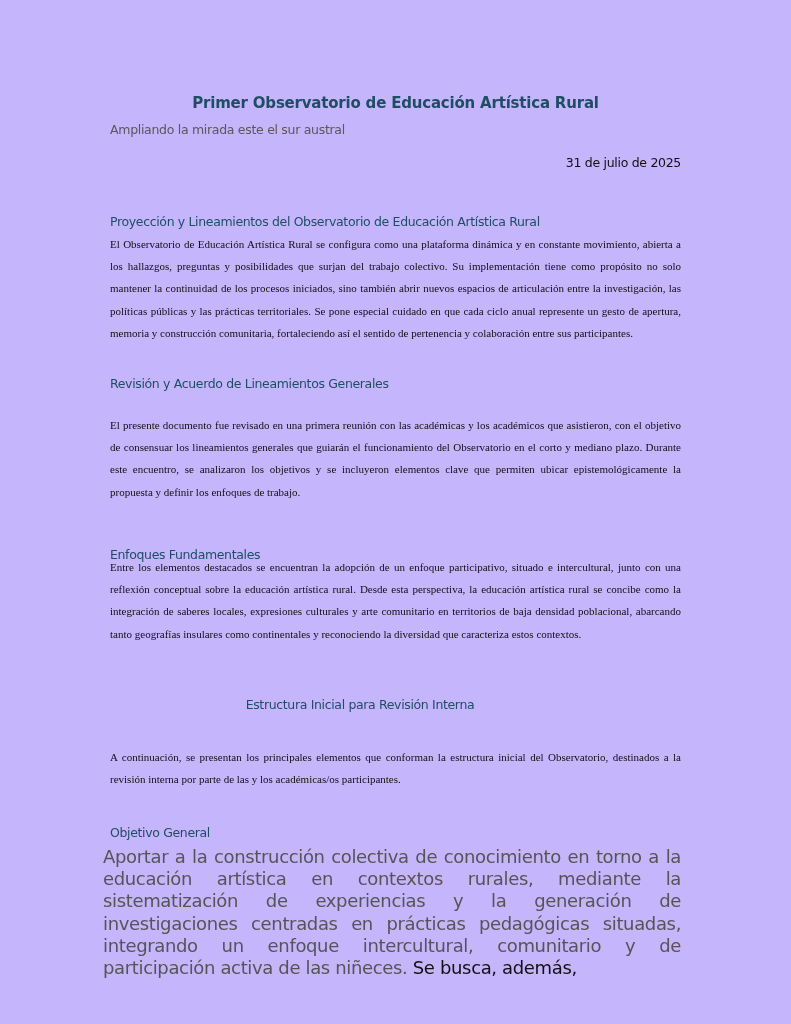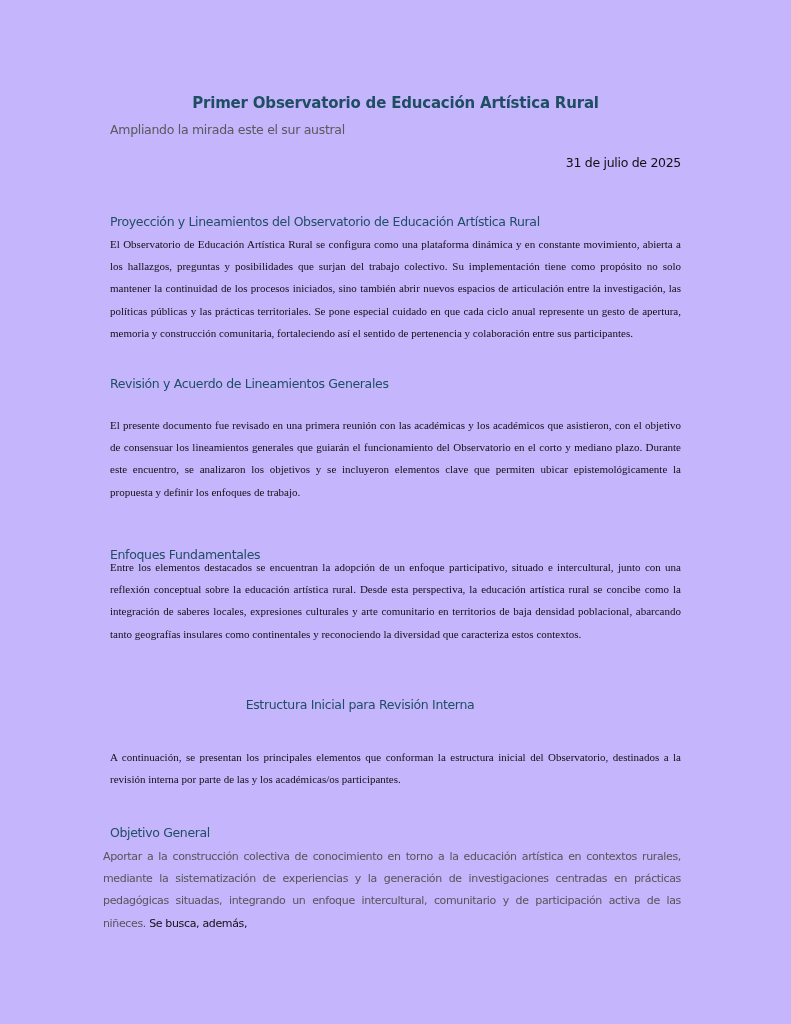--- a/index.html
+++ b/index.html
@@ -25,21 +25,21 @@
       font-family: "DejaVu Sans", sans-serif; font-weight: normal; font-size: 12.5px;
       color: #1f4e63; letter-spacing: -0.35px;
     }
     .h.center { left: 0; width: 708px; text-align: center; margin-left: 6px; }
     .p {
       position: absolute; left: 110px; width: 571px;
       font-family: "Liberation Serif", serif; font-size: 11px; line-height: 22.2px;
       color: #111; text-align: justify; text-align-last: left;
     }
     .p.sans {
-      font-family: "DejaVu Sans", sans-serif; font-size: 11px; line-height: 22.2px;
+      font-family: "DejaVu Sans", sans-serif; font-size: 18px; line-height: 22.2px;
       color: #555; letter-spacing: -0.35px; left: 103px; width: 578px;
     }
     .p.sans .dark { color: #111; }
   </style>
 </head>
 <body>
 
 <div class="page">
   <div class="title">Primer Observatorio de Educación Artística Rural</div>
   <div class="subtitle">Ampliando la mirada este el sur austral</div>

